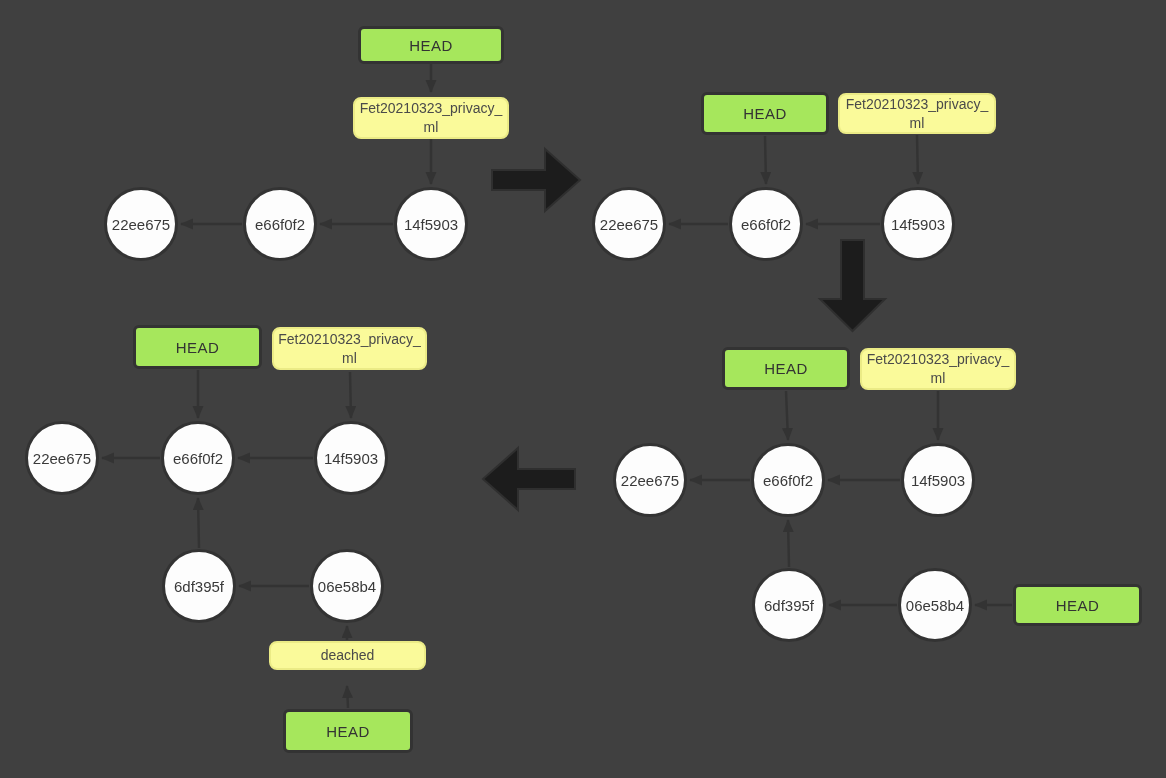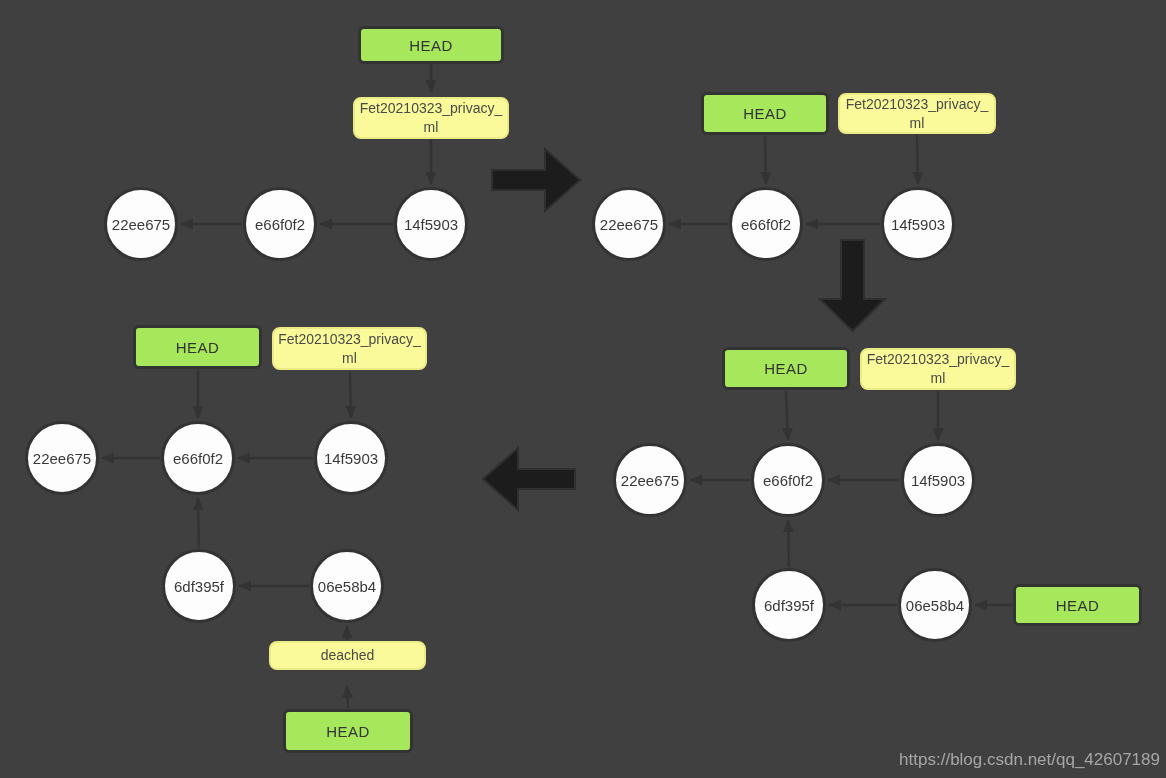--- a/index.html
+++ b/index.html
@@ -103,14 +103,13 @@
 ml</div>
     <div class="node commit" style="left:25px;top:421px">22ee675</div>
     <div class="node commit" style="left:161px;top:421px">e66f0f2</div>
     <div class="node commit" style="left:314px;top:421px">14f5903</div>
     <div class="node commit" style="left:162px;top:549px">6df395f</div>
     <div class="node commit" style="left:310px;top:549px">06e58b4</div>
     <div class="node box-yellow" style="left:269px;top:641px;width:157px;height:29px">deached</div>
     <div class="node box-green" style="left:283px;top:709px;width:130px;height:44px">HEAD</div>
   </div>
 
-  <div class="watermark">https://blog.csdn.net/qq_42607189</div>
 </div>
 
 </body></html>

